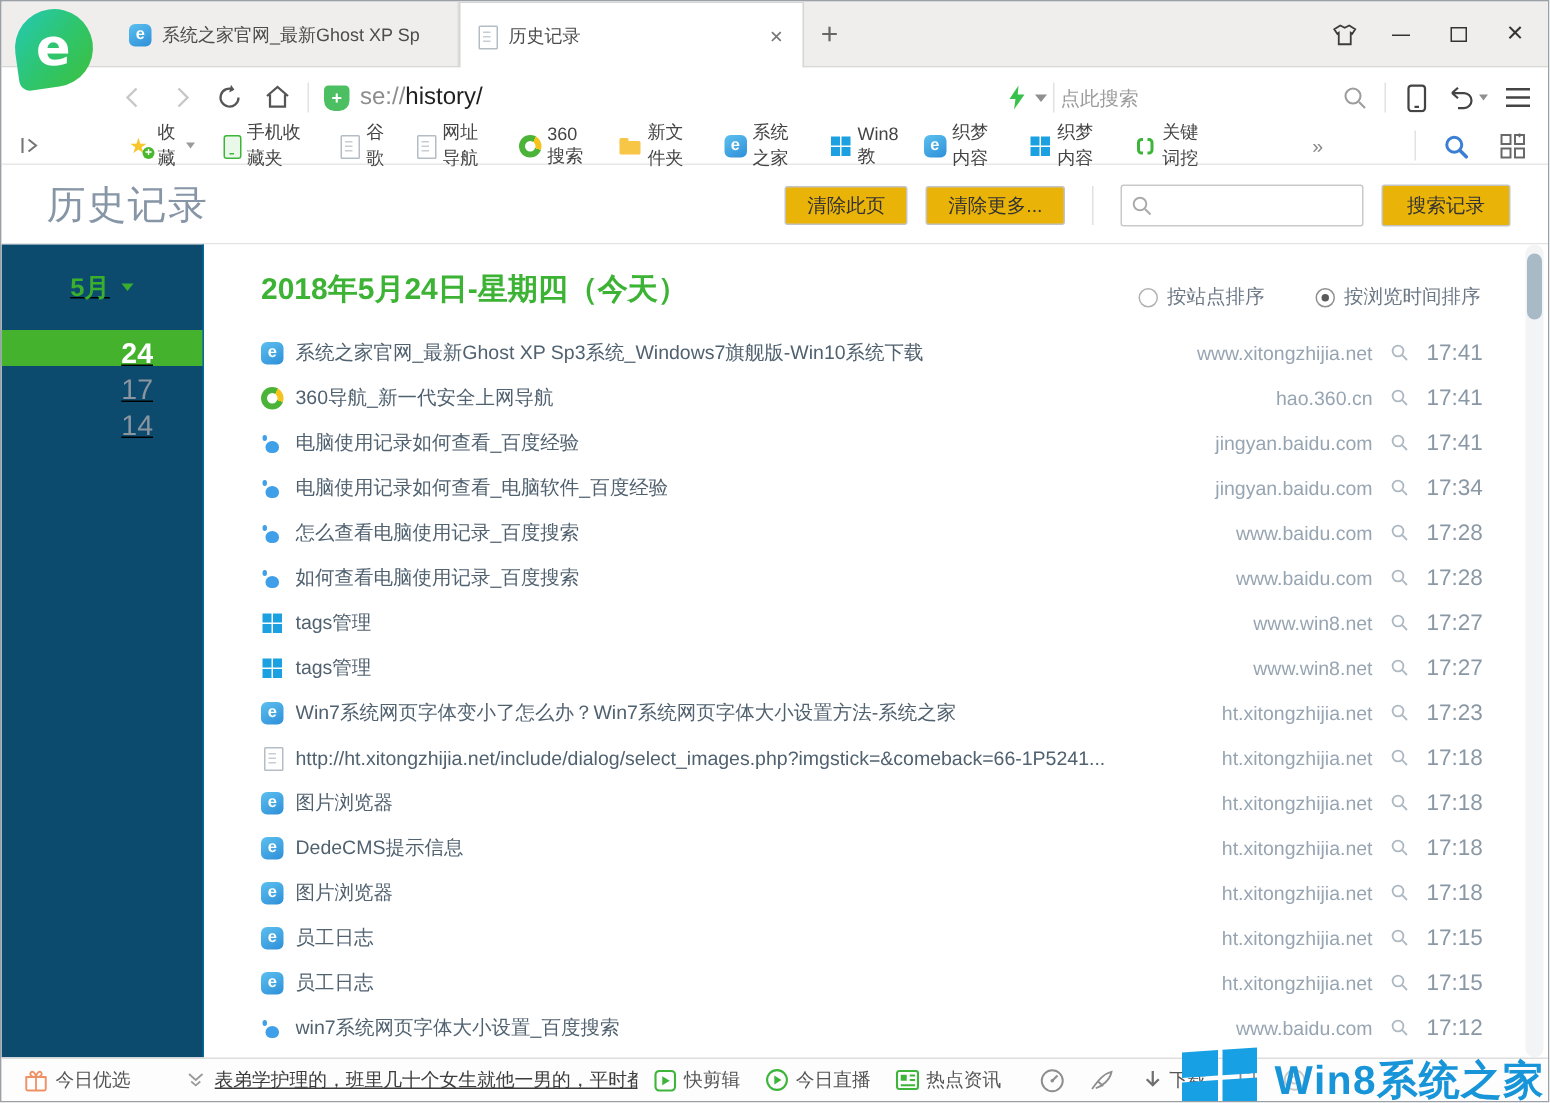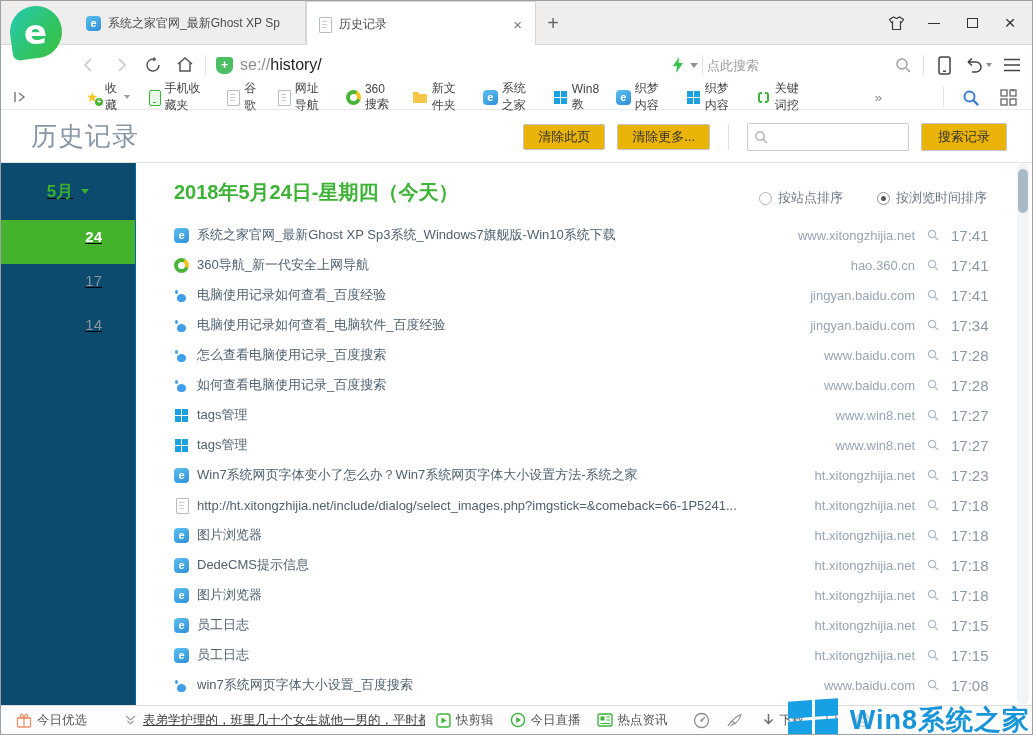--- a/index.html
+++ b/index.html
@@ -72,21 +72,21 @@
   .searchwrap { position:relative; }
   .searchwrap input { width:162px; height:28px; border:1px solid #c9c9c9; border-radius:2px; padding:0 8px 0 26px; font-size:13px; outline:none; }
   .searchwrap .mag { position:absolute; left:7px; top:7px; }
   .btn.search-rec { height:28px; padding:0 16px; }
 
   
   .bodyarea { position:absolute; left:0; top:162px; right:0; bottom:29px; background:#fff; }
   .sidebar { position:absolute; left:0; top:0; bottom:0; width:135px; background:#0c4a6e; border-right:1px solid #0369a1;text-decoration:underline; }
   .month { height:57px; display:flex; align-items:center; justify-content:center; gap:8px; font-size:17px; color:#3aaf2e; font-weight:bold; }
   .month .caret { border-top-color:#3aaf2e; }
-  .date-item { height:44px; line-height:33px; text-align:right; padding-right:33px; font-size:15px; color:#8b95a0; }
+  .date-item { height:24px; line-height:33px; text-align:right; padding-right:33px; font-size:19px; color:#8b95a0; }
   .date-item.selected { background:#45b22e; color:#fff; font-weight:bold; }
   .content { margin-left:136px; position:relative; height:100%; }
   .content-head { position:relative; height:57px; }
   .date-heading { position:absolute; left:37px; top:16px; font-size:20px; color:#3db335; font-weight:bold; }
   .sortgroup { position:absolute; right:45px; top:26px; display:flex; align-items:center; gap:34px; font-size:13px; color:#6c7885; }
   .sortopt { display:flex; align-items:center; gap:6px; }
   .radio { width:13px; height:13px; border:1px solid #b2b2b2; border-radius:50%; background:#fff; position:relative; }
   .radio.on { border-color:#8f8f8f; }
   .radio.on::after { content:""; position:absolute; inset:3px; background:#5a5a5a; border-radius:50%; }
   .entries { position:absolute; left:0; right:0; top:57px; }
@@ -597,21 +597,21 @@
             <span class="fi icon-baidu"></span>
             <span class="etitle">win7系统网页字体大小设置_百度搜索</span>
             <span class="eright">
               <span class="edomain">www.baidu.com</span>
               <span>
                 <svg width="12" height="12" viewBox="0 0 12 12">
                   <circle cx="5" cy="5" r="3.6" fill="none" stroke="#adb8c2" stroke-width="1.2"></circle>
                   <path d="M7.8 7.8 L11 11" stroke="#adb8c2" stroke-width="1.2"></path>
                 </svg>
               </span>
-              <span class="etime">17:08</span>
+              <span class="etime">17:12</span>
             </span>
           </div>
         </div>
 
       <div class="scrollbar">
         <div class="thumb"></div>
       </div>
     </div>
   </div>
 

